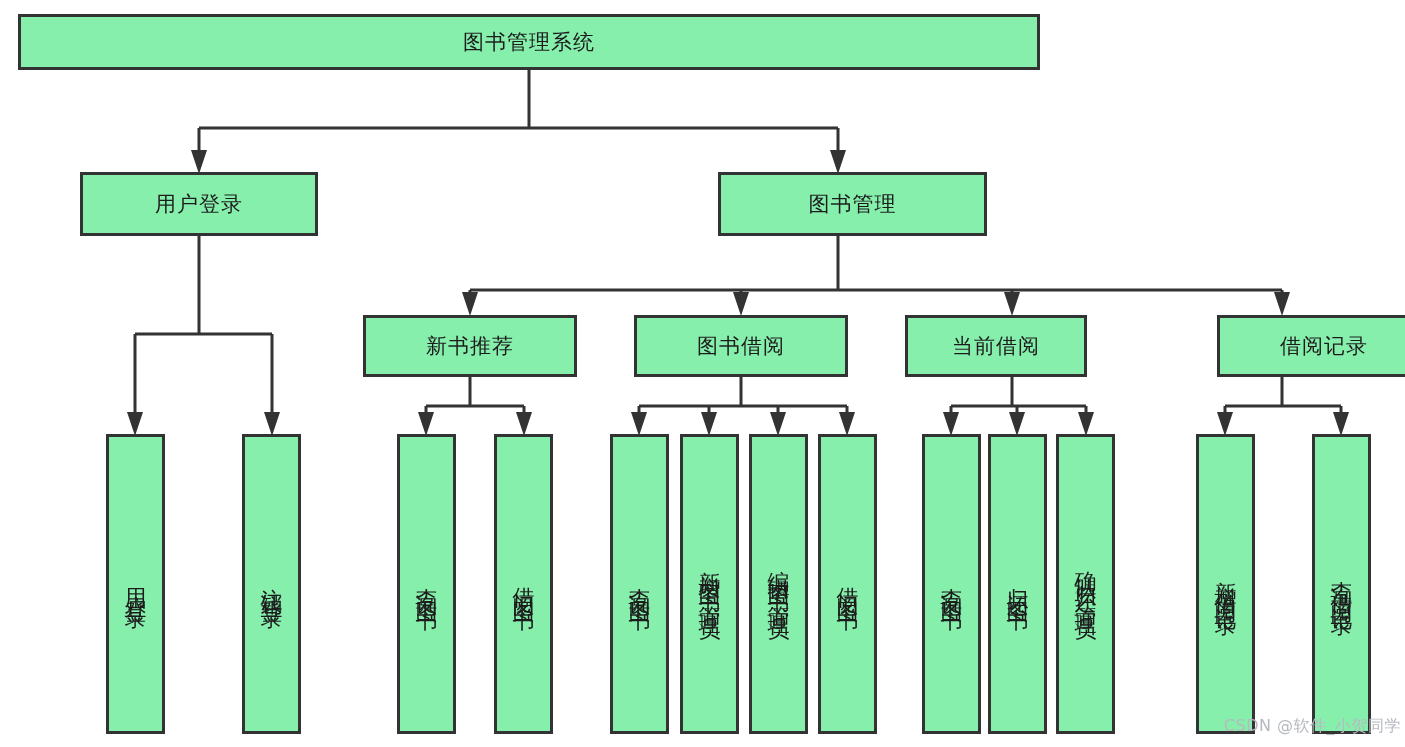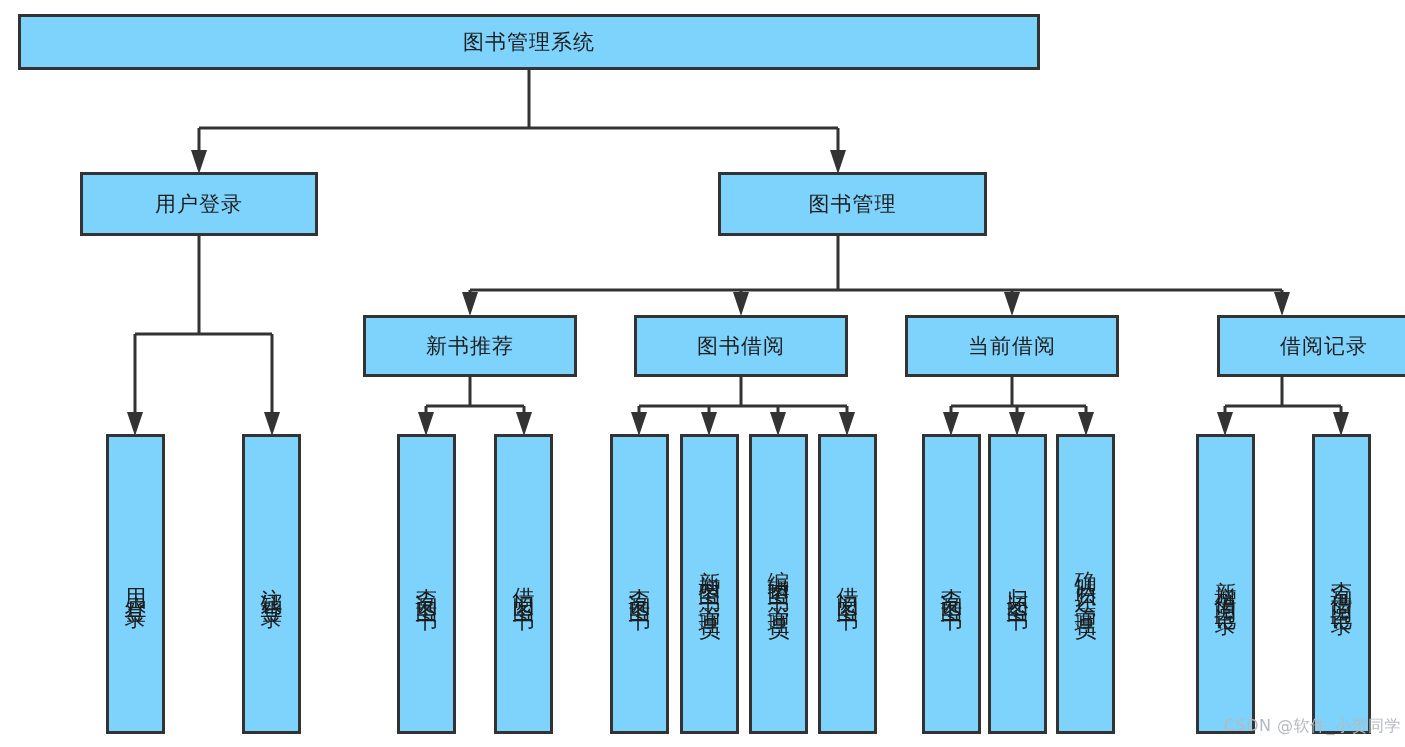--- a/index.html
+++ b/index.html
@@ -6,21 +6,21 @@
   .canvas{
     position:relative;
     width:1405px;height:747px;
     background:#ffffff;
     font-family:"DejaVu Sans","Liberation Sans",sans-serif;
     overflow:hidden;
   }
   svg.lines{position:absolute;left:0;top:0;width:1405px;height:747px;z-index:1;}
   .node{
     position:absolute;
-    background:#7dd3fc;
+    background:#86efac;
     border:3px solid #333333;
     box-sizing:border-box;
     display:flex;align-items:center;justify-content:center;
     color:#1c1c1c;
     z-index:2;
   }
   .node.h{font-size:21px;letter-spacing:1px;}
   .node.v span{
     writing-mode:vertical-rl;
     text-orientation:mixed;
@@ -29,21 +29,21 @@
     letter-spacing:7px;
   }
   
   #n-root{left:18px;top:14px;width:1022px;height:56px;}
   
   #n-user-login{left:80px;top:172px;width:238px;height:64px;}
   #n-book-mgmt{left:718px;top:172px;width:269px;height:64px;}
   
   #n-new-book{left:363px;top:315px;width:214px;height:62px;}
   #n-book-borrow{left:634px;top:315px;width:214px;height:62px;}
-  #n-current-borrow{left:905px;top:315px;width:214px;height:62px;}
+  #n-current-borrow{left:905px;top:315px;width:182px;height:62px;}
   #n-borrow-records{left:1217px;top:315px;width:214px;height:62px;}
   
   .leaf{top:434px;width:59px;height:300px;}
   #l-user-login{left:106px;}
   #l-logout{left:242px;}
   #l-nb-query{left:397px;}
   #l-nb-borrow{left:494px;}
   #l-bb-query{left:610px;}
   #l-bb-add{left:680px;}
   #l-bb-edit{left:749px;}

